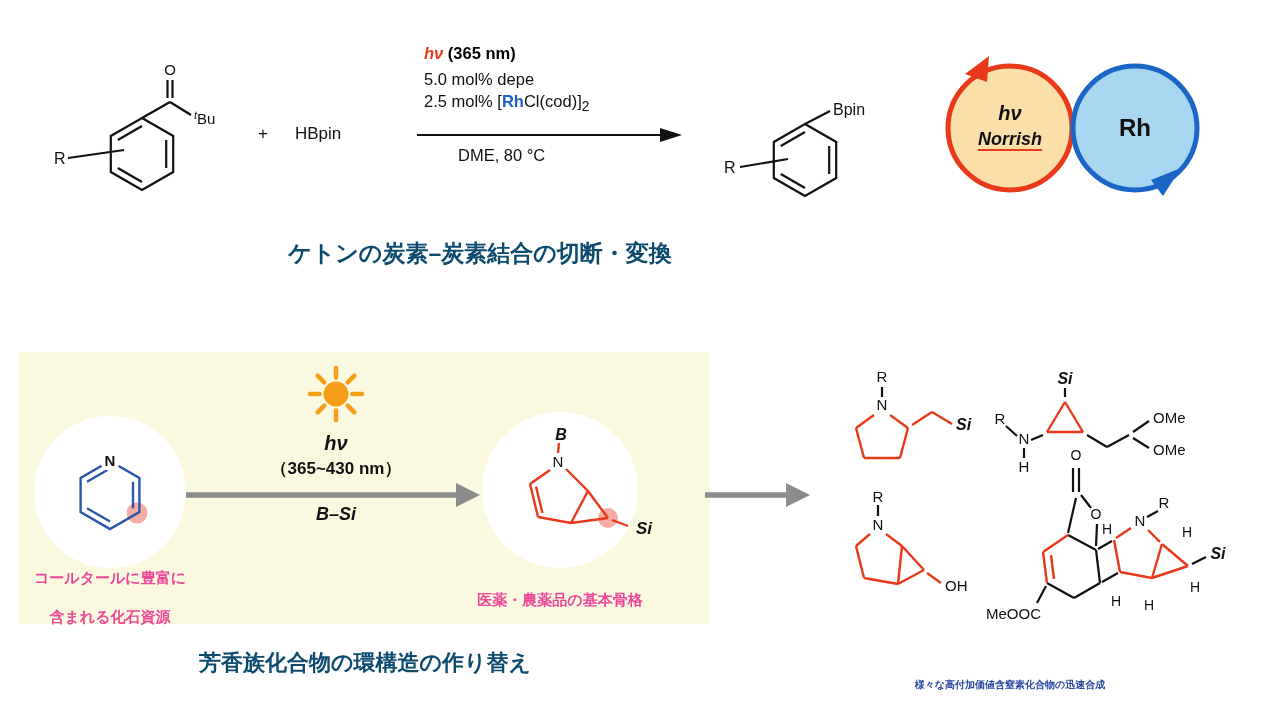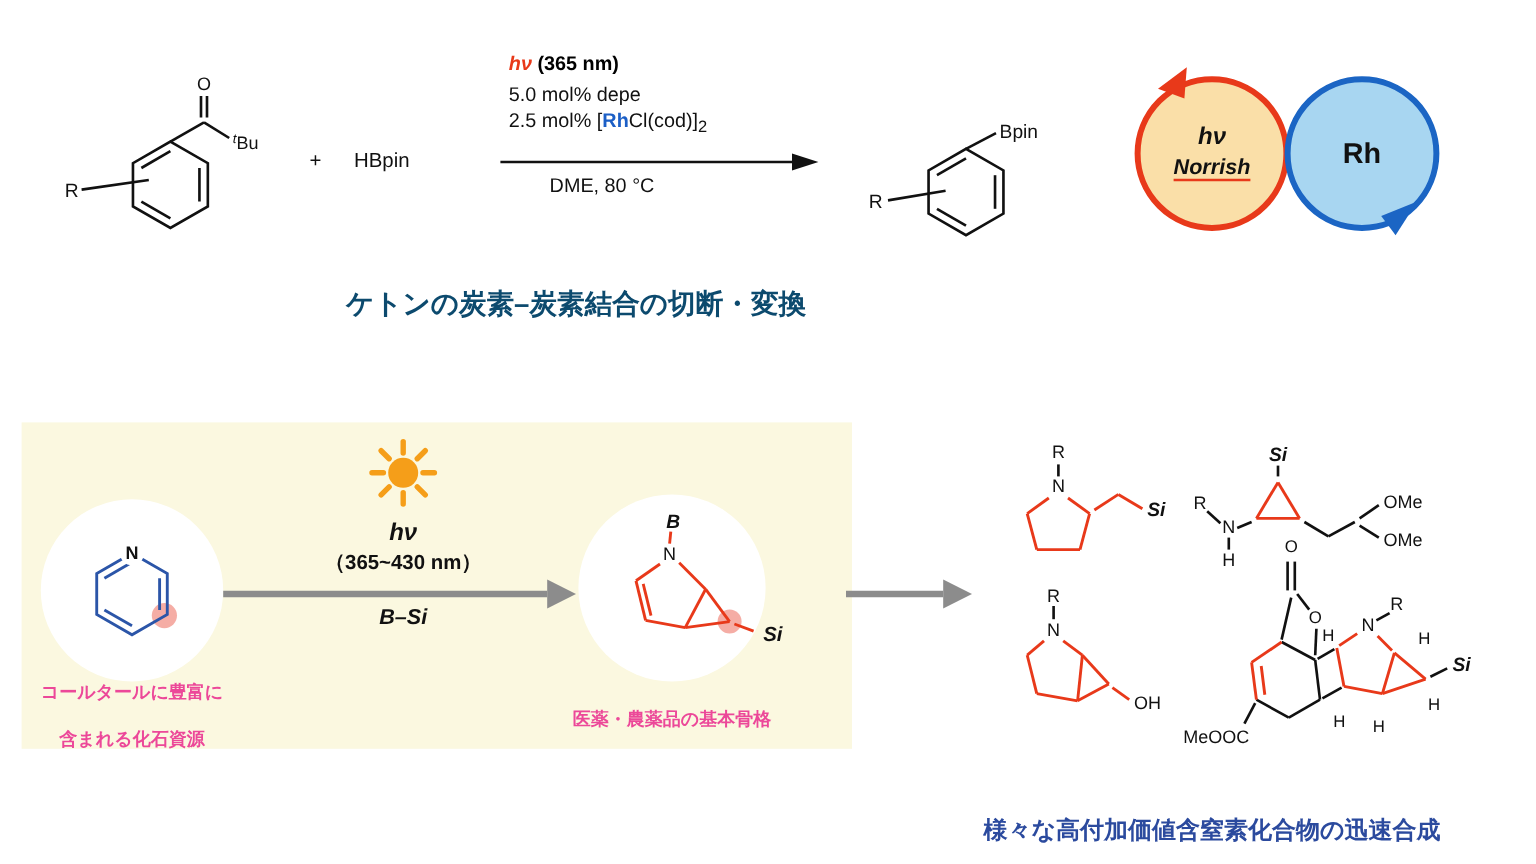--- a/index.html
+++ b/index.html
@@ -138,20 +138,21 @@
     </g>
     <text x="543" y="88" font-size="16" font-weight="bold" font-style="italic" fill="#13A03F" text-anchor="middle">B</text>
     <text x="540" y="115" font-size="15" fill="#E8391A" text-anchor="middle">N</text>
     <text x="626" y="182" font-size="17" font-weight="bold" font-style="italic" fill="#13A03F" text-anchor="middle">Si</text>
   </svg>
 
   <div class="abs caption" style="left:20px;top:568px;width:180px;">コールタールに豊富に</div>
   <div class="abs caption" style="left:20px;top:607px;width:180px;">含まれる化石資源</div>
   <div class="abs caption" style="left:455px;top:590px;width:210px;">医薬・農薬品の基本骨格</div>
 
+  <div class="abs heading-red" style="left:120px;top:648px;width:490px;font-size:22px;">芳香族化合物の環構造の作り替え</div>
 
   <svg class="abs" style="left:700px;top:470px;" width="120" height="50" viewBox="0 0 120 50">
     <line x1="5" y1="25" x2="86" y2="25" stroke="#8C8C8C" stroke-width="5.5"></line>
     <polygon points="86,13 110,25 86,37" fill="#8C8C8C"></polygon>
   </svg>
 
   <svg class="abs" style="left:810px;top:340px;" width="470" height="310" viewBox="0 0 470 310">
 
     <g>
       <line x1="72" y1="47" x2="72" y2="57" class="bond"></line>
@@ -246,15 +247,15 @@
       <text x="408" y="219" font-size="16" font-weight="bold" font-style="italic" fill="#13A03F" text-anchor="middle">Si</text>
       <text x="231" y="279" font-size="15" text-anchor="end">MeOOC</text>
       <text x="297" y="194" font-size="14" text-anchor="middle">H</text>
       <text x="377" y="197" font-size="14" text-anchor="middle">H</text>
       <text x="306" y="266" font-size="14" text-anchor="middle">H</text>
       <text x="339" y="270" font-size="14" text-anchor="middle">H</text>
       <text x="385" y="252" font-size="14" text-anchor="middle">H</text>
     </g>
   </svg>
 
-  <div class="abs heading-blue" style="left:760px;top:678px;width:500px;font-size:20px;">様々な高付加価値含窒素化合物の迅速合成</div>
+  <div class="abs heading-blue" style="left:760px;top:678px;width:500px;font-size:10px;">様々な高付加価値含窒素化合物の迅速合成</div>
 
 </div>
 
 </body></html>

